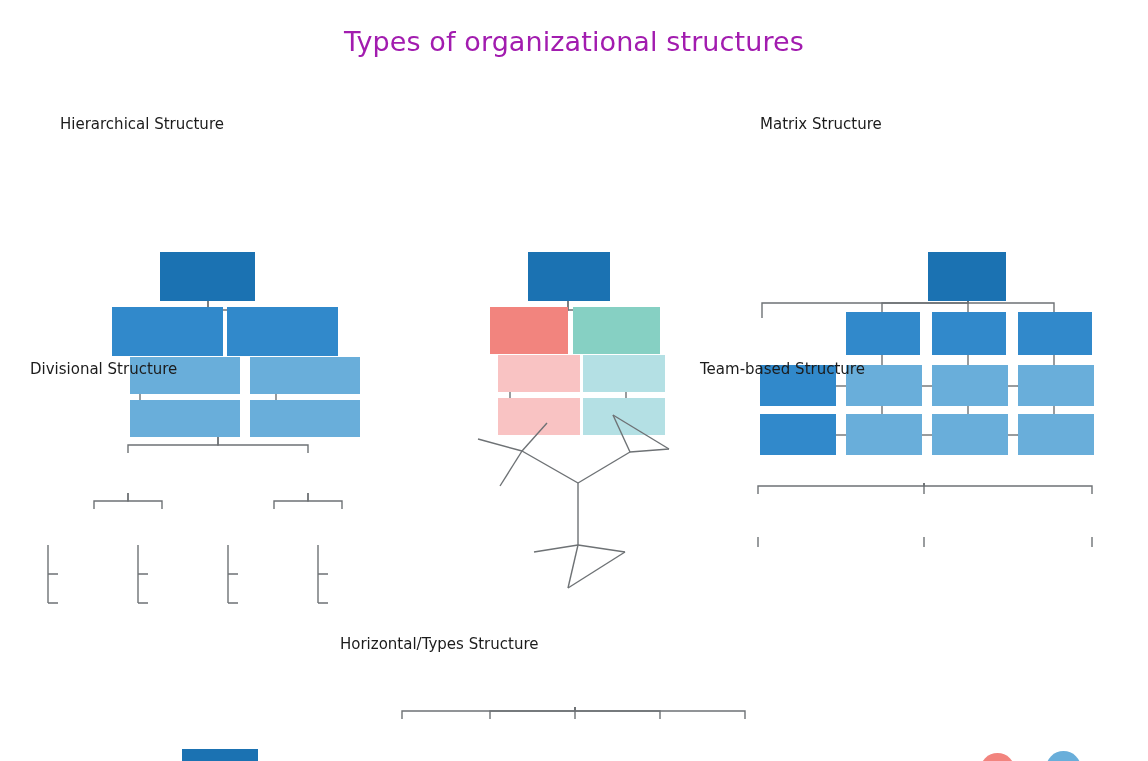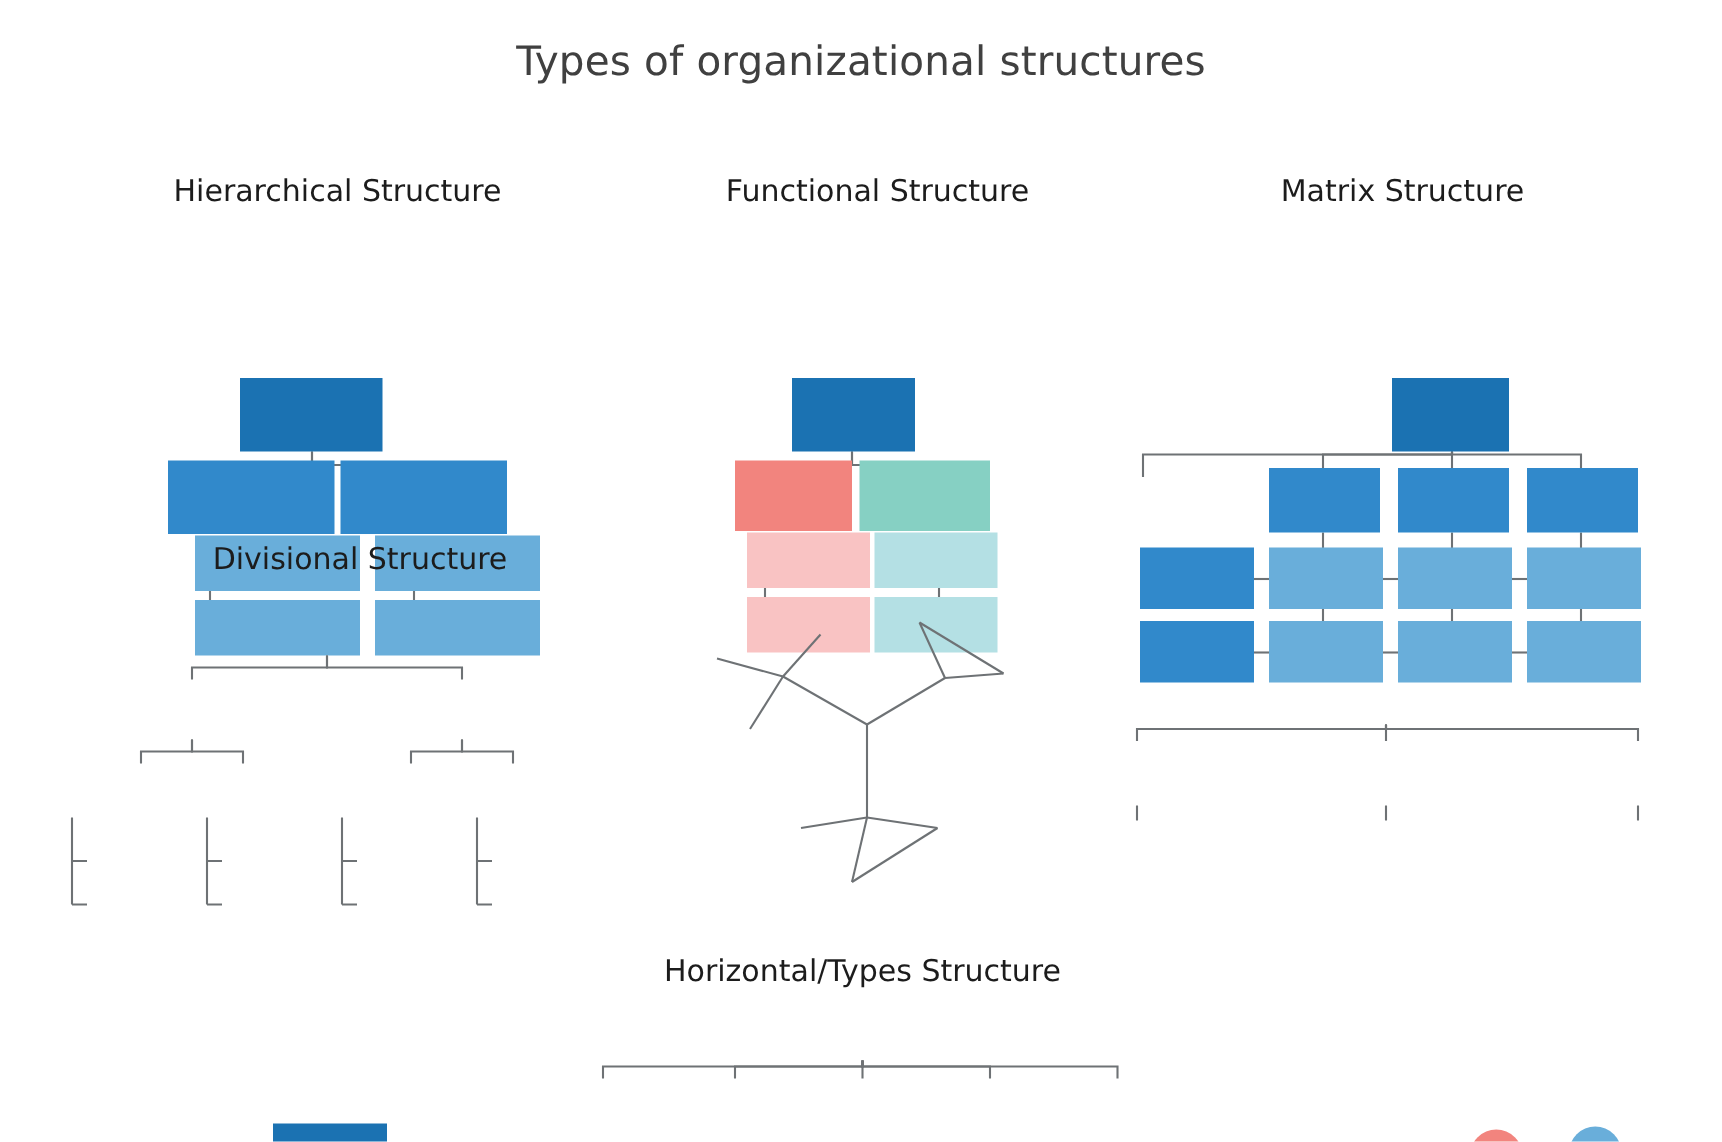--- a/index.html
+++ b/index.html
@@ -22,30 +22,29 @@
     height: 761px;
   }
   .main-title {
     position: absolute;
     left: 0;
     top: 26px;
     width: 1148px;
     text-align: center;
     font-size: 27px;
     font-weight: 400;
-    color: #404040;
+    color: #a21caf;
     letter-spacing: 0.1px;
   }
   .panel {
     position: absolute;
   }
   .panel-title {
     position: absolute;
-    text-align: center;
-    font-size: 20px;
+    font-size: 15px;
     font-weight: 400;
     color: #1c1c1c;
     white-space: nowrap;
   }
   .node {
     position: absolute;
     box-sizing: border-box;
   }
   svg.links {
     position: absolute;
@@ -87,21 +86,20 @@
     <div class="node" style="left:52px; top:202px; width:111px; height:49px; background:#3189cb;"></div>
     <div class="node" style="left:167px; top:202px; width:111px; height:49px; background:#3189cb;"></div>
 
     <div class="node" style="left:70px; top:252px; width:110px; height:37px; background:#69aeda;"></div>
     <div class="node" style="left:190px; top:252px; width:110px; height:37px; background:#69aeda;"></div>
     <div class="node" style="left:70px; top:295px; width:110px; height:37px; background:#69aeda;"></div>
     <div class="node" style="left:190px; top:295px; width:110px; height:37px; background:#69aeda;"></div>
   </div>
 
   <div class="panel" style="left:440px; top:105px; width:290px; height:230px;">
-    <div class="panel-title" style="left:0; top:10px; width:290px;">Functional Structure</div>
 
     <svg class="links" width="290" height="230">
       <path d="M 128 196 L 128 205 L 70 205 L 70 213"></path>
       <path d="M 128 196 L 128 205 L 186 205 L 186 213"></path>
       <path d="M 70 252 L 70 316 M 70 283 L 80 283 M 70 316 L 80 316"></path>
       <path d="M 186 252 L 186 316 M 186 283 L 196 283 M 186 316 L 196 316"></path>
     </svg>
 
     <div class="node" style="left:88px; top:147px; width:82px; height:49px; background:#1b72b2;"></div>
 
@@ -191,20 +189,21 @@
       <line x1="118" y1="233" x2="175" y2="197"></line>
     </svg>
 
     <div class="net-node" style="left:530px; top:398px; width:35px; height:35px; background:#f2847e;"></div>
 
     <div class="net-node" style="left:596px; top:396px; width:35px; height:35px; background:#69aeda;"></div>
 
   </div>
 
   <div class="panel" style="left:700px; top:355px; width:440px; height:230px;">
+    <div class="panel-title" style="left:0; top:5px; width:420px;">Team-based Structure</div>
 
     <svg class="links" width="440" height="230">
       <path d="M 224 128 L 224 131 L 58 131 L 58 139"></path>
       <path d="M 224 128 L 224 139"></path>
       <path d="M 224 128 L 224 131 L 392 131 L 392 139"></path>
       <line x1="58" y1="182" x2="58" y2="192"></line>
       <line x1="224" y1="182" x2="224" y2="192"></line>
       <line x1="392" y1="182" x2="392" y2="192"></line>
     </svg>
 

